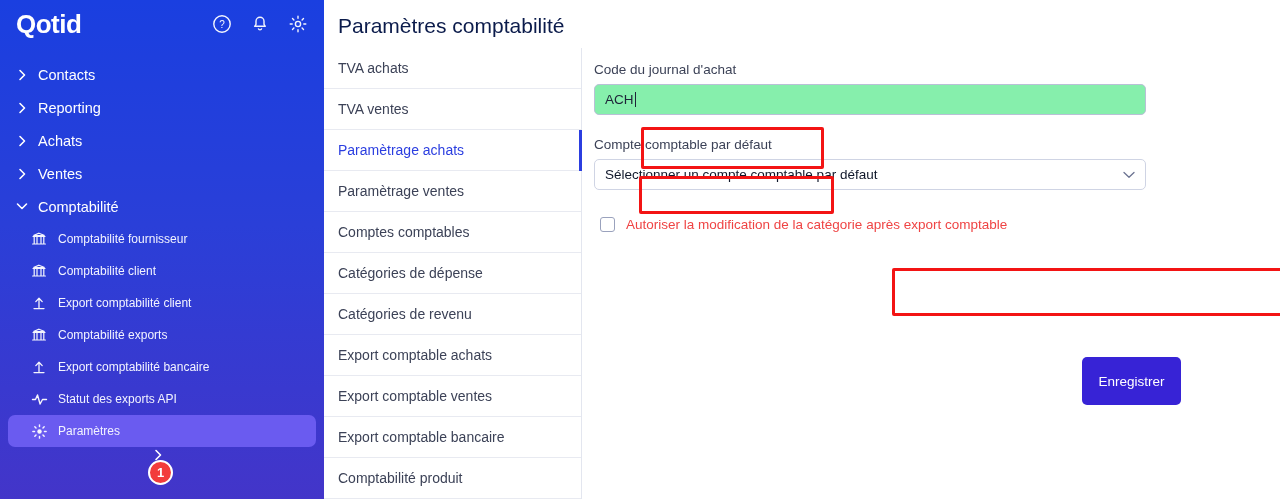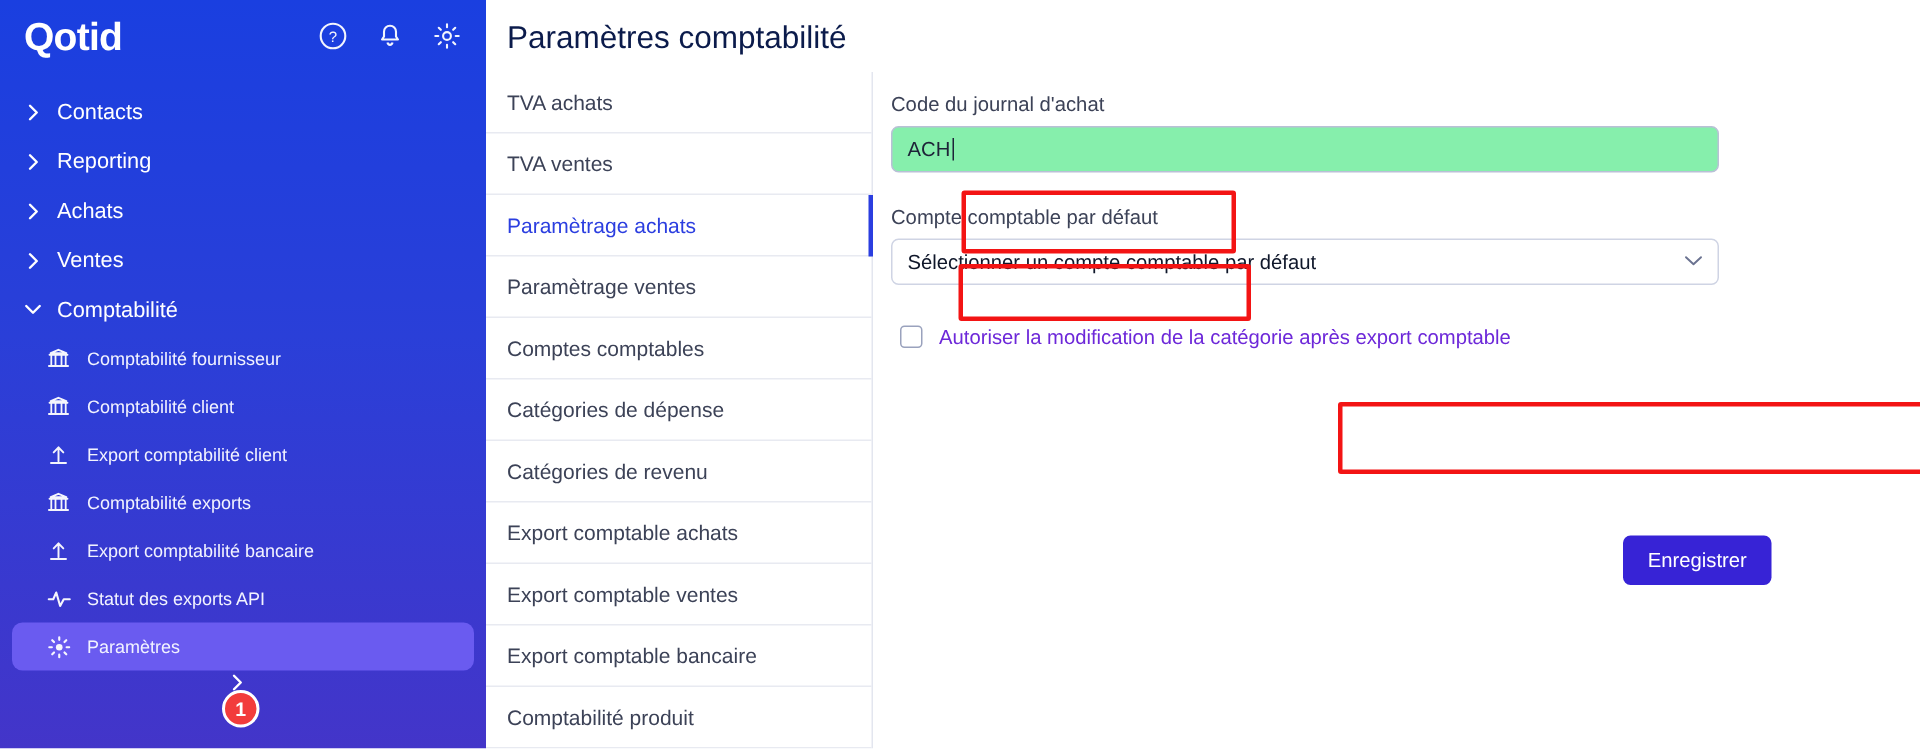--- a/index.html
+++ b/index.html
@@ -224,27 +224,27 @@
   .checkbox {
     width: 15px; height: 15px;
     border: 1px solid #9aa2bd;
     border-radius: 3px;
     background: #fff;
     cursor: pointer;
     flex: 0 0 15px;
   }
   .check-label {
     font-size: 13.5px;
-    color: #6d28d9;
+    color: #ef4444;
   }
   .save-btn {
     position: absolute;
     left: 500px;
     top: 309px;
-    width: 99px; height: 33px;
+    width: 99px; height: 48px;
     background: #3723d6;
     color: #fff;
     font-size: 13.5px;
     border: none;
     border-radius: 5px;
     cursor: pointer;
   }
 
   
   .hl {

